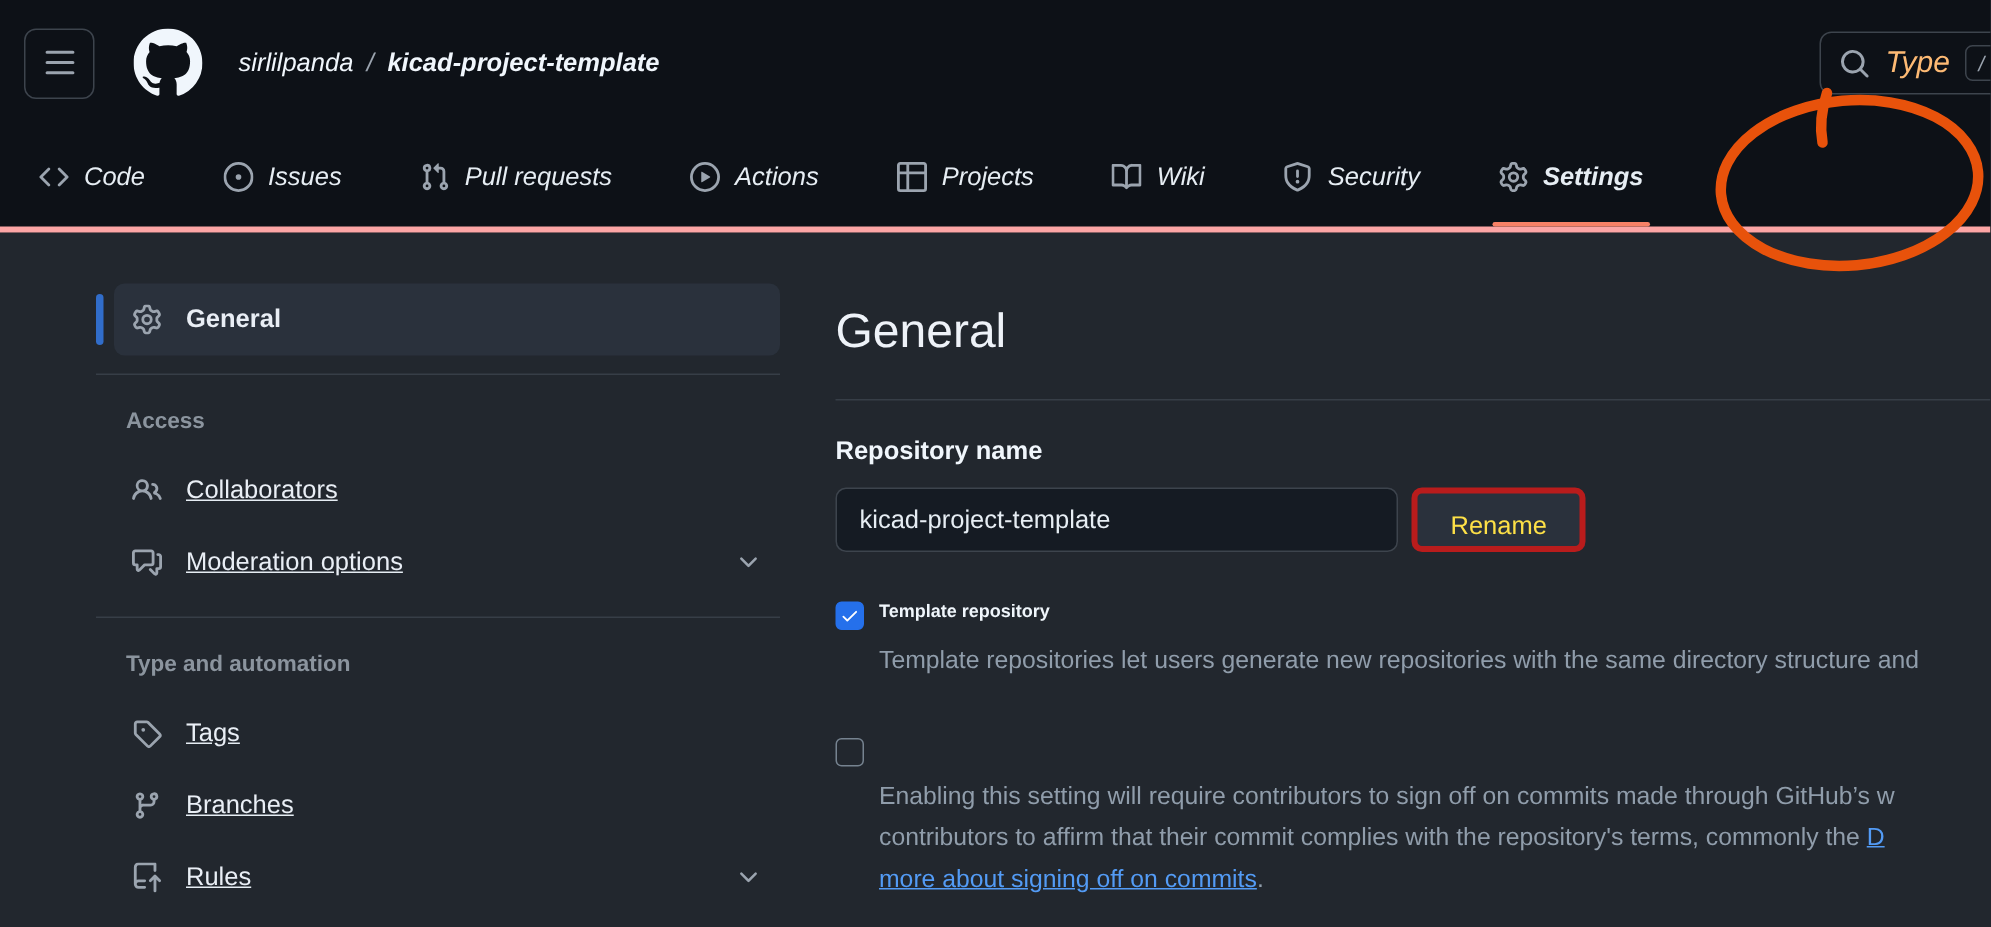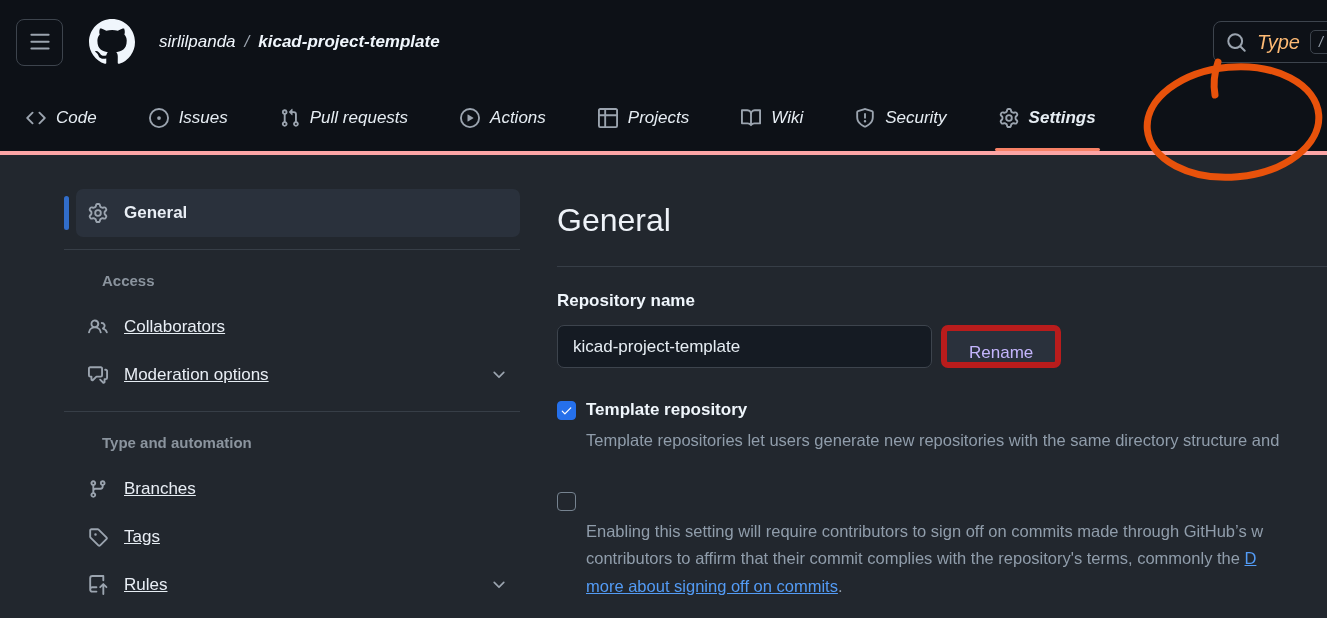--- a/index.html
+++ b/index.html
@@ -62,48 +62,48 @@
   }
   .nav-item .item-icon { color:#9ba4af; flex:none; }
   .nav-item.selected { background:#2a313c; font-weight:700; }
   .nav-item.selected::before {
     content:""; position:absolute; left:-12px; top:7px; bottom:7px; width:5px;
     border-radius:3px; background:#316dca;
   }
   .nav-item .chevron { margin-left:auto; color:#9ba4af; }
   .sidebar-divider { border:none; border-top:1px solid #373e47; margin:12px 0 0 0; }
   .section-title {
-    margin:22px 0 0 38px; font-size:15px; font-weight:700; color:#8b949e;
+    margin:22px 0 0 20px; font-size:15px; font-weight:700; color:#8b949e;
   }
   .section-list { margin-top:14px;text-decoration:underline; }
 
   
   .settings-main { margin-left:37px; flex:none; width:900px; }
   .page-title { font-size:32px; font-weight:400; color:#eef2f8; line-height:44px; white-space:nowrap; }
   .title-divider { border:none; border-top:1px solid #373e47; margin-top:24px; width:770px; }
   .field-label { margin-top:24px; font-size:17px; font-weight:700; color:#f0f6fc; }
   .rename-row { margin-top:14px; display:flex; gap:9px; }
   .text-input {
     width:375px; height:43px; background:#151b23; border:1px solid #3d444d; border-radius:7px;
     color:#e6edf3; font-size:17px; font-family:"Liberation Sans", sans-serif; padding:0 15px;
   }
   .btn {
-    height:43px; padding:12px 22px; background:#2a313c; border:6px solid #b91c1c; border-radius:7px;
-    color:#c4b5fd; font-size:17px; font-weight:500; font-family:"Liberation Sans", sans-serif; cursor:pointer;
+    height:43px; padding:12px 22px; background:#2a313c; border:4px solid #b91c1c; border-radius:7px;
+    color:#fde047; font-size:17px; font-weight:500; font-family:"Liberation Sans", sans-serif; cursor:pointer;
   }
   .check-row { display:flex; align-items:flex-start; gap:10px; }
   .check-row.first { margin-top:32px; }
   .check-row.second { margin-top:36px; }
   .checkbox {
     width:19px; height:19px; border-radius:4px; flex:none; margin-top:1px; cursor:pointer;
     display:flex; align-items:center; justify-content:center;
   }
   .checkbox.checked { background:#2570eb; border:1px solid #2570eb; color:#fff; }
   .checkbox.unchecked { background:#22272e; border:1px solid #768390; }
-  .check-label { font-size:17px; font-weight:700; color:#f0f6fc; white-space:nowrap; cursor:pointer; }
+  .check-label { font-size:12px; font-weight:700; color:#f0f6fc; white-space:nowrap; cursor:pointer; }
   .check-desc { margin:7px 0 0 29px; font-size:16.5px; color:#909dab; white-space:nowrap; }
   .check-desc .desc-line { line-height:27.5px; }
   .inline-link { color:#539bf5; text-decoration:underline; cursor:pointer; }
 
   
   .annotation-overlay { position:absolute; left:1128px; top:52px; width:215px; height:145px; pointer-events:none; z-index:50; }
 </style>
 </head>
 <body>
 
@@ -245,32 +245,32 @@
           </span>
       </li>
     </ul>
     <hr class="sidebar-divider">
 
     <div class="section-title">Type and automation</div>
     <ul class="nav-list section-list">
       <li class="nav-item">
         <span class="item-icon">
             <svg width="20" height="20" viewBox="0 0 16 16" fill="currentColor">
+              <path d="M1 7.775V2.75C1 1.784 1.784 1 2.75 1h5.025c.464 0 .91.184 1.238.513l6.25 6.25a1.75 1.75 0 0 1 0 2.474l-5.026 5.026a1.75 1.75 0 0 1-2.474 0l-6.25-6.25A1.752 1.752 0 0 1 1 7.775Zm1.5 0c0 .066.026.13.073.177l6.25 6.25a.25.25 0 0 0 .354 0l5.025-5.025a.25.25 0 0 0 0-.354l-6.25-6.25a.25.25 0 0 0-.177-.073H2.75a.25.25 0 0 0-.25.25ZM6 5a1 1 0 1 1 0 2 1 1 0 0 1 0-2Z"></path>
+            </svg>
+          </span>
+        <span>Tags</span>
+      </li>
+      <li class="nav-item">
+        <span class="item-icon">
+            <svg width="20" height="20" viewBox="0 0 16 16" fill="currentColor">
               <path d="M9.5 3.25a2.25 2.25 0 1 1 3 2.122V6A2.5 2.5 0 0 1 10 8.5H6a1 1 0 0 0-1 1v1.128a2.251 2.251 0 1 1-1.5 0V5.372a2.25 2.25 0 1 1 1.5 0v1.836A2.493 2.493 0 0 1 6 7h4a1 1 0 0 0 1-1v-.628A2.25 2.25 0 0 1 9.5 3.25Zm-6 0a.75.75 0 1 0 1.5 0 .75.75 0 0 0-1.5 0Zm8.25-.75a.75.75 0 1 0 0 1.5.75.75 0 0 0 0-1.5ZM4.25 12a.75.75 0 1 0 0 1.5.75.75 0 0 0 0-1.5Z"></path>
             </svg>
           </span>
         <span>Branches</span>
-      </li>
-      <li class="nav-item">
-        <span class="item-icon">
-            <svg width="20" height="20" viewBox="0 0 16 16" fill="currentColor">
-              <path d="M1 7.775V2.75C1 1.784 1.784 1 2.75 1h5.025c.464 0 .91.184 1.238.513l6.25 6.25a1.75 1.75 0 0 1 0 2.474l-5.026 5.026a1.75 1.75 0 0 1-2.474 0l-6.25-6.25A1.752 1.752 0 0 1 1 7.775Zm1.5 0c0 .066.026.13.073.177l6.25 6.25a.25.25 0 0 0 .354 0l5.025-5.025a.25.25 0 0 0 0-.354l-6.25-6.25a.25.25 0 0 0-.177-.073H2.75a.25.25 0 0 0-.25.25ZM6 5a1 1 0 1 1 0 2 1 1 0 0 1 0-2Z"></path>
-            </svg>
-          </span>
-        <span>Tags</span>
       </li>
       <li class="nav-item">
         <span class="item-icon">
             <svg width="20" height="20" viewBox="0 0 16 16" fill="currentColor">
               <path d="M1 2.5A2.5 2.5 0 0 1 3.5 0h8.75a.75.75 0 0 1 .75.75v3.5a.75.75 0 0 1-1.5 0V1.5h-8a1 1 0 0 0-1 1v6.708A2.493 2.493 0 0 1 3.5 9h3.25a.75.75 0 0 1 0 1.5H3.5a1 1 0 0 0 0 2h3.25a.75.75 0 0 1 0 1.5H3.5A2.5 2.5 0 0 1 1 11.5Zm13.23 7.79h-.001l-1.224-1.224v6.184a.75.75 0 0 1-1.5 0V9.066L10.28 10.29a.75.75 0 0 1-1.06-1.061l2.505-2.504a.75.75 0 0 1 1.06 0L15.29 9.23a.751.751 0 0 1-.018 1.042.751.751 0 0 1-1.042.018Z"></path>
             </svg>
           </span>
         <span>Rules</span>
         <span class="chevron">
             <svg width="18" height="18" viewBox="0 0 16 16" fill="currentColor">

